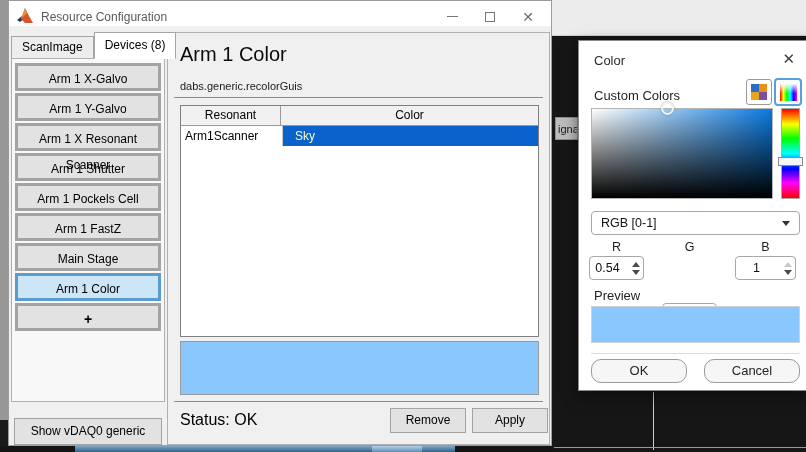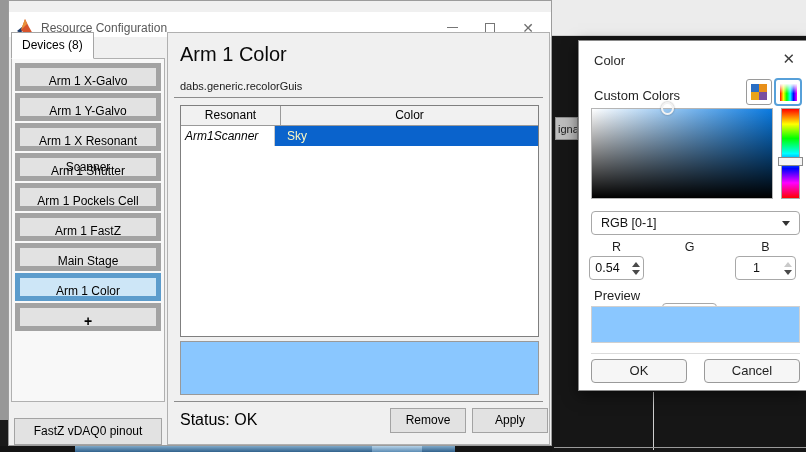--- a/index.html
+++ b/index.html
@@ -14,55 +14,55 @@
   .dark-bg { position:absolute; left:552px; top:36px; width:254px; height:416px; background:#161616; }
   .signal-tab { position:absolute; left:555px; top:117px; width:23px; height:23px; background:#bdbdbd; color:#1a1a1a; font-size:11px; line-height:23px; padding-left:2px; overflow:hidden; white-space:nowrap; border:1px solid #8e8e8e; }
   .bg-vline { position:absolute; left:653px; top:392px; width:1px; height:58px; background:#cfcfcf; }
   .bg-hline { position:absolute; left:554px; top:447px; width:252px; height:1px; background:#9a9a9a; }
   .bottom-strip { position:absolute; left:0; top:446px; width:552px; height:6px; background:#141414; }
   .bottom-blue { position:absolute; left:75px; top:0; width:380px; height:6px; background:linear-gradient(to bottom,#7fa9c9,#31618c); }
   .bottom-blue-light { position:absolute; left:297px; top:0; width:50px; height:6px; background:linear-gradient(to bottom,#b5d2e8,#5c8cb4); }
 
   
   .main-window { position:absolute; left:8px; top:0; width:544px; height:446px; background:#f0f0f0; border:1px solid #9c9c9c; }
-  .titlebar { position:absolute; left:0; top:11px; right:0; height:25px; background:#ffffff; }
+  .titlebar { position:absolute; left:0; top:0; right:0; height:25px; background:#ffffff; }
   .matlab-icon { position:absolute; left:7px; top:6px; width:18px; height:18px; }
   .title-text { position:absolute; left:32px; top:9px; font-size:12px; color:#595959; }
   .win-controls { position:absolute; right:4px; top:0; height:31px; display:flex; }
   .win-btn { width:38px; height:31px; display:flex; align-items:center; justify-content:center; }
   .glyph-min { width:11px; height:1px; background:#767676; }
   .glyph-max { width:10px; height:10px; border:1px solid #767676; }
   .glyph-close { color:#6e6e6e; font-size:14px; line-height:1; }
 
   
   .tabs { position:absolute; left:2px; top:31px; height:27px; display:flex; align-items:flex-end; }
   .tab { font-size:12px; color:#000; padding:0 10px; background:#ededed; border:1px solid #a5a5a5; height:23px; line-height:21px; }
   .tab.active { background:#ffffff; height:27px; line-height:25px; border-bottom:1px solid #ffffff; z-index:3;text-align:center; }
 
   
   .sidebar { position:absolute; left:2px; top:57px; width:154px; height:344px; background:#f8f8f8; border:1px solid #b0b0b0; z-index:2; }
-  .side-btn { display:block; width:146px; height:28px; margin:2px auto 0; background:#e2e2e2; border:5px solid #a3a3a3; font-size:12px; color:#000; text-align:center; line-height:26px; font-family:"Liberation Sans",sans-serif; }
+  .side-btn { display:block; width:146px; height:28px; margin:2px auto 0; background:#e2e2e2; border:3px solid #a3a3a3; font-size:12px; color:#000; text-align:center; line-height:26px; font-family:"Liberation Sans",sans-serif; }
   .side-btn:first-child { margin-top:4px; }
   .side-btn.selected { background:#cde6f7; border-color:#5c9ccc; }
   .side-btn.plus { font-weight:bold; font-size:14px; }
   .pinout-btn { position:absolute; left:5px; top:417px; width:148px; height:27px; background:#e2e2e2; border:1px solid #a3a3a3; font-size:12px; text-align:center; line-height:25px; }
 
   
   .content { position:absolute; left:158px; top:31px; width:383px; height:413px; background:#f0f0f0; border:1px solid #b0b0b0; }
   .content h1 { position:absolute; left:12px; top:10px; font-size:20px; font-weight:400; color:#0a0a0a; }
   .subtitle { position:absolute; left:12px; top:47px; font-size:11px; color:#1a1a1a; }
   .divider { position:absolute; left:6px; right:6px; height:1px; background:#8c8c8c; }
   .d1 { top:64px; } .d2 { top:368px; }
   .res-table { position:absolute; left:12px; top:72px; width:359px; height:232px; background:#ffffff; border:1px solid #7f7f7f; }
   .tr { display:flex; height:20px; }
   .th { background:#f1f1f1; border-bottom:1px solid #9a9a9a; font-size:12px; text-align:center; line-height:19px; }
   .c1 { width:100px; border-right:1px solid #9a9a9a; }
   .c2 { flex:1; }
   .td { font-size:12px; line-height:20px; padding-left:4px; }
-  .cell-scanner { width:94px; border-right:1px solid #c9c9c9; color:#000;font-style:italic; }
+  .cell-scanner { width:102px; border-right:1px solid #c9c9c9; color:#000; }
   .cell-color-selected { flex:1; background:#0a63cc; color:#fef9c3;padding-left:12px; }
   .color-swatch { position:absolute; left:12px; top:308px; width:359px; height:54px; background:#8AC7FF; border:1px solid #999999; }
   .status-text { position:absolute; left:12px; top:378px; font-size:16px; color:#000; }
   .panel-btn { position:absolute; top:375px; width:76px; height:25px; background:#e2e2e2; border:1px solid #a3a3a3; font-size:12px; text-align:center; line-height:23px; }
   .remove-btn { left:222px; } .apply-btn { left:304px; }
 
   
   .dialog { position:absolute; left:578px; top:40px; width:229px; height:351px; background:#ffffff; border:1px solid #8a8a8a; box-shadow:0 4px 14px rgba(0,0,0,0.55); }
   .dlg-title { position:absolute; left:15px; top:12px; font-size:13px; color:#2b2b2b; }
   .dlg-close { position:absolute; right:11px; top:9px; font-size:15px; color:#3c3c3c; cursor:default; }
@@ -86,21 +86,21 @@
   .spinner { position:absolute; top:215px; height:24px; background:#fff; border:1px solid #a8a8a8; border-radius:4px; display:flex; }
   .sp-r { left:10px; width:55px; } .sp-g { left:83px; width:55px;margin-top:47px; } .sp-b { left:156px; width:61px; }
   .spinner input { flex:1; min-width:0; border:none; outline:none; background:transparent; font-family:"Liberation Sans",sans-serif; font-size:12.5px; text-align:center; padding-right:3px; color:#111; }
   .sp-arrows { width:15px; display:flex; flex-direction:column; align-items:center; justify-content:center; gap:3px; }
   .tri-up { width:0; height:0; border-left:4px solid transparent; border-right:4px solid transparent; border-bottom:5px solid #4a4a4a; }
   .tri-down { width:0; height:0; border-left:4px solid transparent; border-right:4px solid transparent; border-top:5px solid #4a4a4a; }
   .tri-disabled { border-bottom-color:#c9c9c9; }
   .preview-label { position:absolute; left:15px; top:247px; font-size:13px; color:#1f1f1f; }
   .preview-swatch { position:absolute; left:12px; top:265px; width:209px; height:37px; background:#8AC7FF; border:1px solid #d0d0d0; }
   .dlg-divider { position:absolute; left:12px; top:312px; width:209px; height:1px; background:#dcdcdc; }
-  .dlg-btn { position:absolute; top:318px; width:96px; height:24px; background:#f6f6f6; border:1px solid #9a9a9a; border-radius:4px; font-size:13px; color:#1f1f1f; text-align:center; line-height:22px; }
+  .dlg-btn { position:absolute; top:318px; width:96px; height:24px; background:#f6f6f6; border:1px solid #9a9a9a; border-radius:10px; font-size:13px; color:#1f1f1f; text-align:center; line-height:22px; }
   .ok-btn { left:12px; } .cancel-btn { left:125px; }
 </style>
 </head>
 <body>
 
 <div class="screen">
 
   <div class="left-strip-top"></div>
   <div class="left-strip-bottom"></div>
   <div class="topright-bg"></div>
@@ -131,36 +131,37 @@
         <div class="win-btn">
             <div class="glyph-max"></div>
           </div>
         <div class="win-btn">
             <span class="glyph-close">✕</span>
           </div>
       </div>
     </div>
 
     <div class="tabs">
+      <div class="tab">ScanImage</div>
       <div class="tab active">Devices (8)</div>
     </div>
 
     <div class="sidebar">
       <button class="side-btn">Arm 1 X-Galvo</button>
       <button class="side-btn">Arm 1 Y-Galvo</button>
       <button class="side-btn">Arm 1 X Resonant Scanner</button>
       <button class="side-btn">Arm 1 Shutter</button>
       <button class="side-btn">Arm 1 Pockels Cell</button>
       <button class="side-btn">Arm 1 FastZ</button>
       <button class="side-btn">Main Stage</button>
       <button class="side-btn selected">Arm 1 Color</button>
       <button class="side-btn plus">+</button>
     </div>
 
-    <button class="pinout-btn">FastZ vDAQ0 pinout</button>
+    <button class="pinout-btn">Show vDAQ0 generic</button>
 
     <div class="content">
       <h1>Arm 1 Color</h1>
       <div class="subtitle">dabs.generic.recolorGuis</div>
       <div class="divider d1"></div>
 
       <div class="res-table">
         <div class="tr">
           <div class="th c1">Resonant</div>
           <div class="th c2">Color</div>

